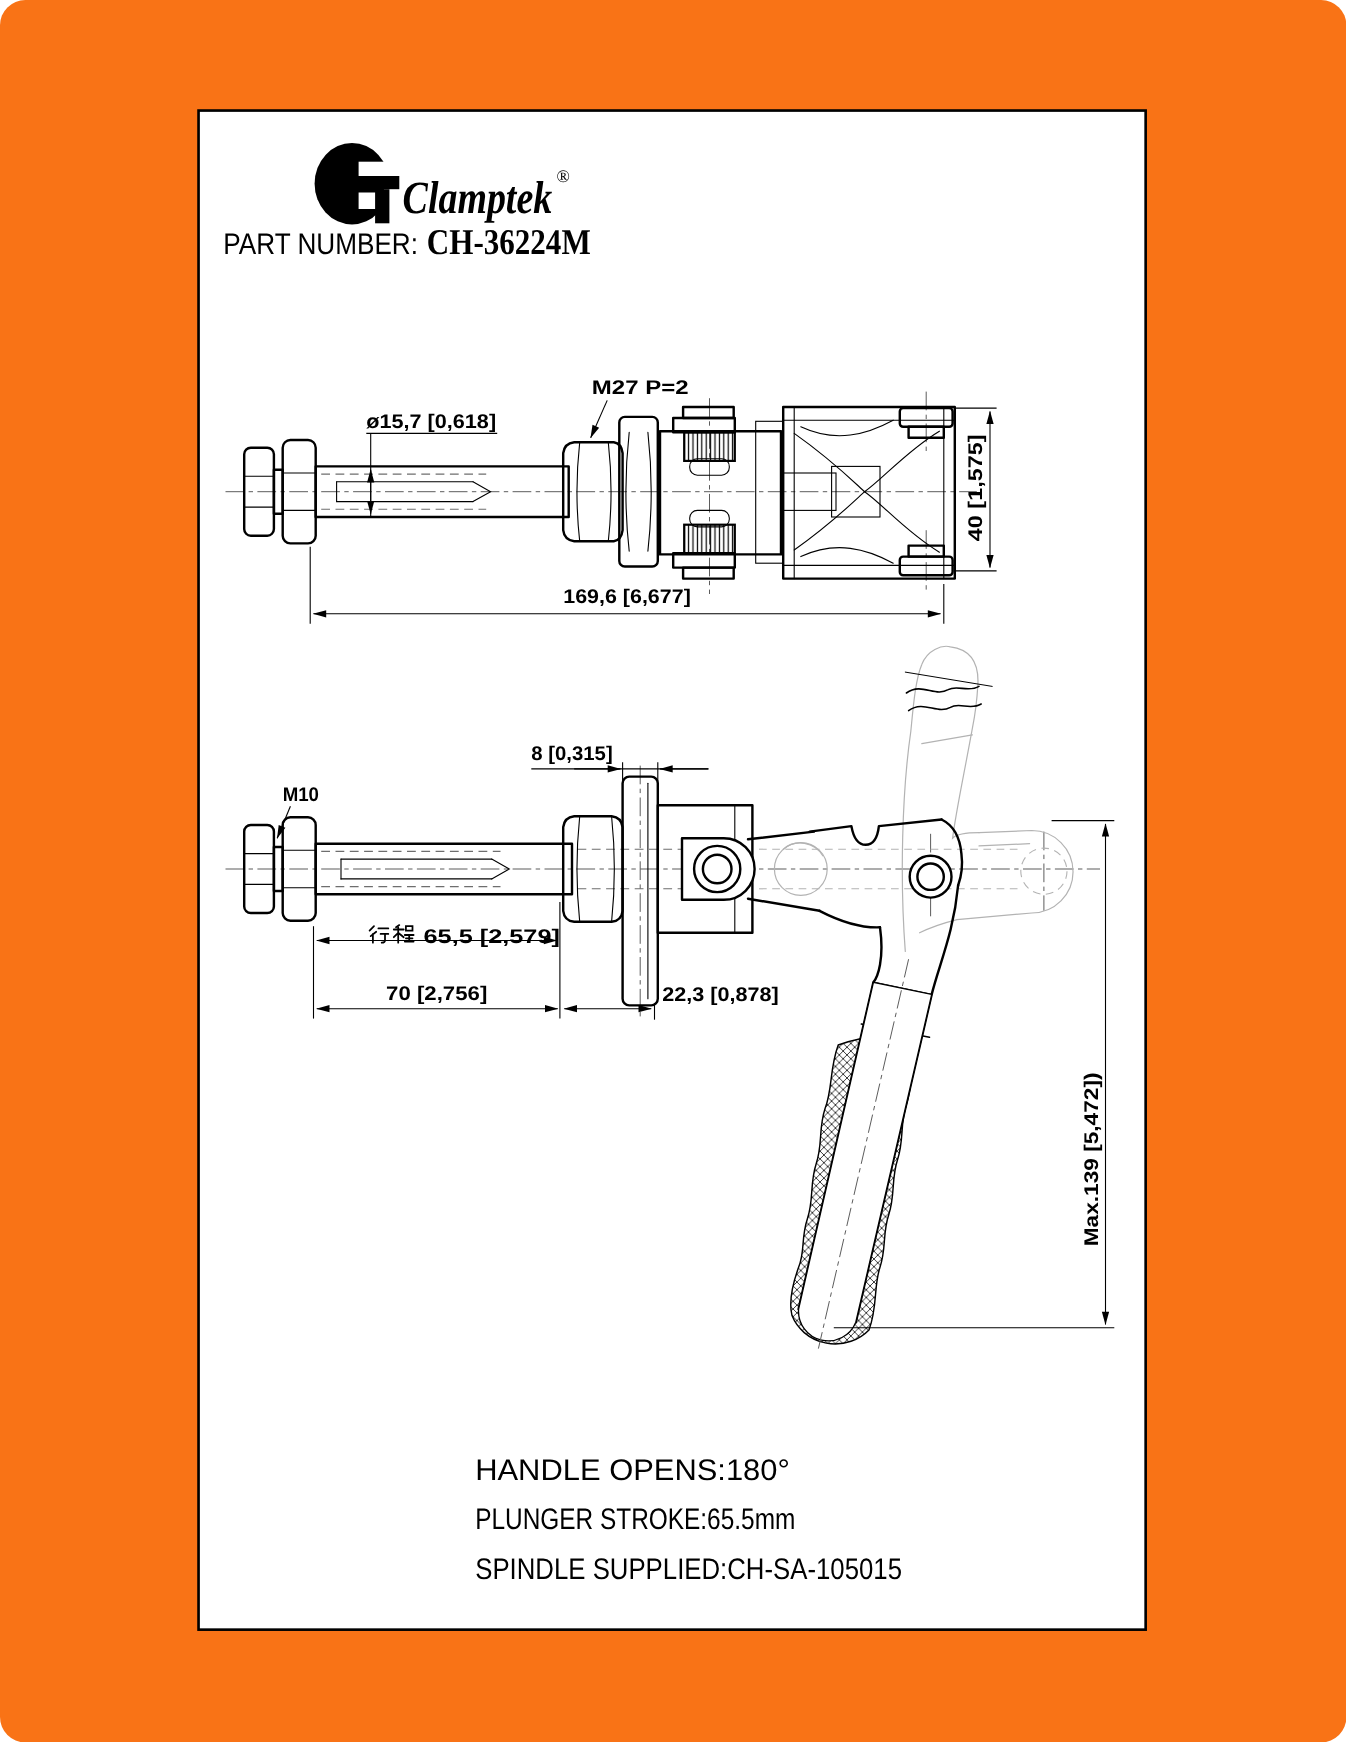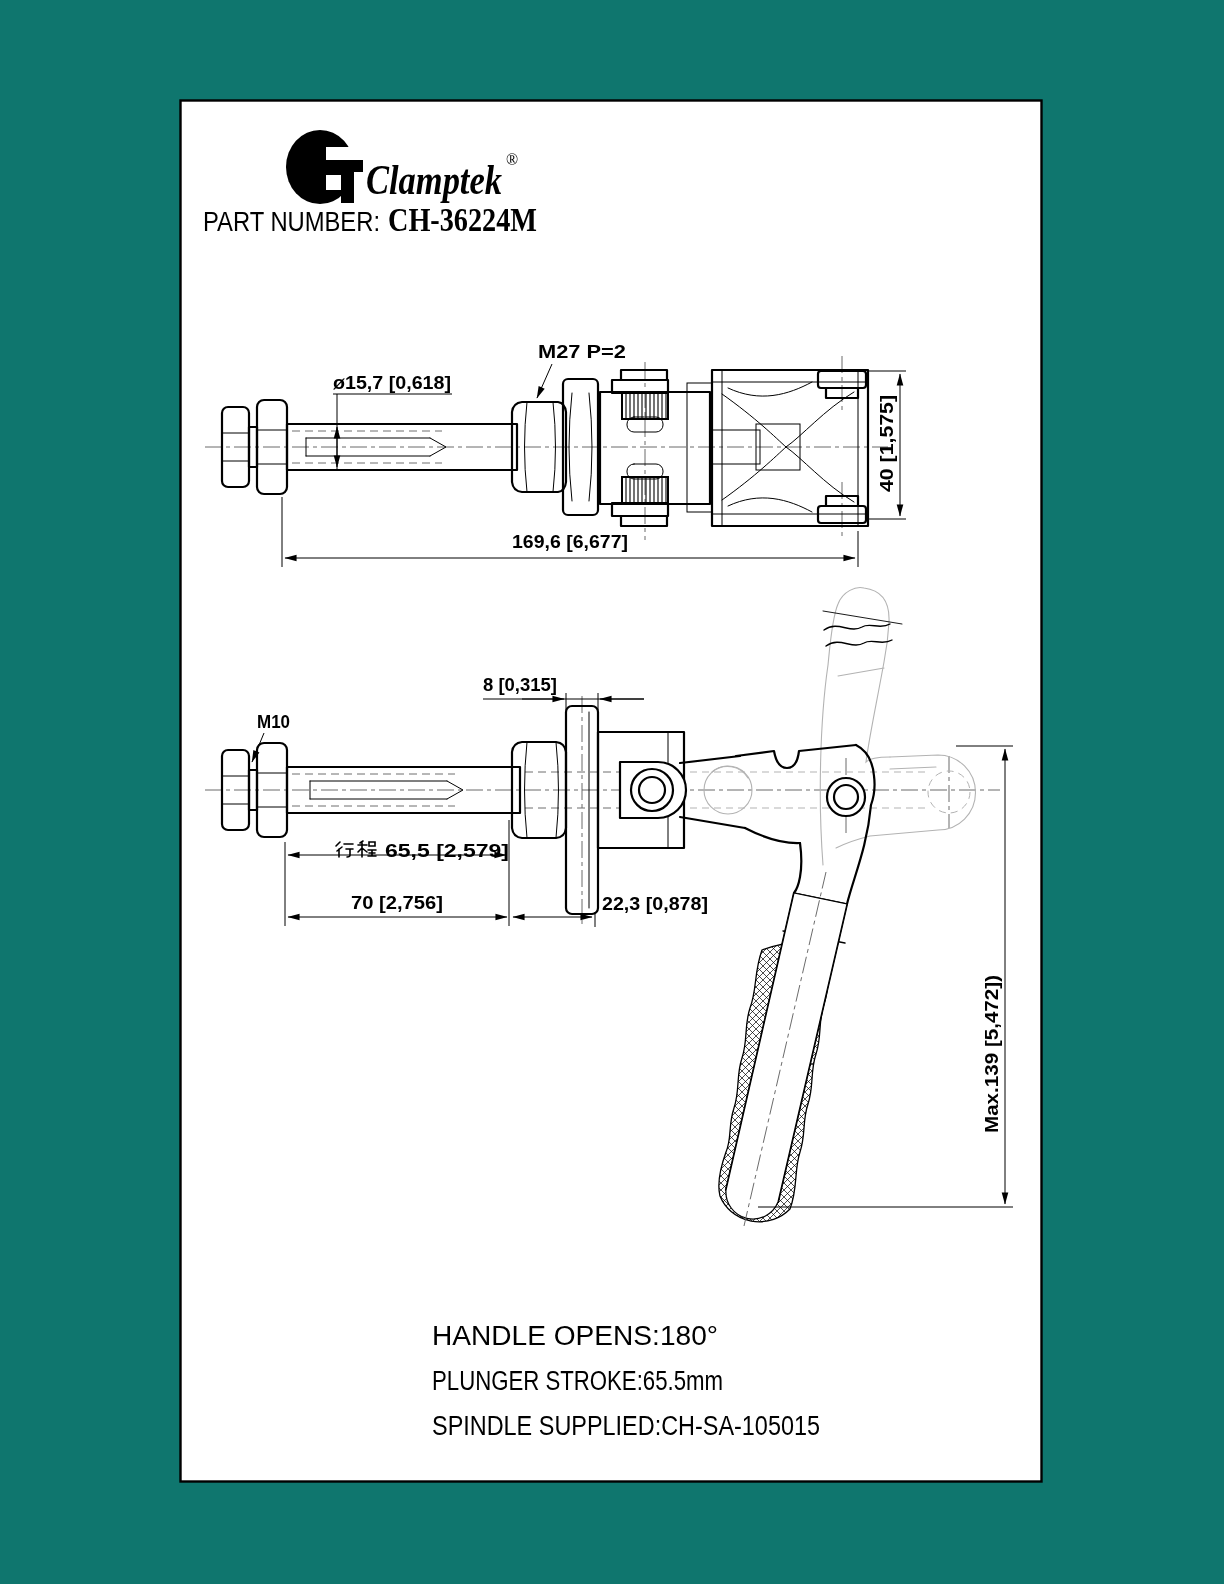--- a/index.html
+++ b/index.html
@@ -1,17 +1,17 @@
 <!DOCTYPE html>
 <html><head>
 <meta charset="utf-8">
 <style>
   html,body{margin:0;padding:0;background:#fff;}
-  .page{position:relative;width:1224px;height:1584px;background:#0f766e;overflow:hidden;
-        font-family:"Liberation Sans",sans-serif;}
+  .page{position:relative;width:1224px;height:1584px;background:#f97316;overflow:hidden;
+        font-family:"Liberation Sans",sans-serif;border-radius:23px;}
   svg{position:absolute;left:0;top:0;}
   
   .b  {fill:none;stroke:#000;stroke-width:2.2;stroke-linejoin:round;stroke-linecap:round;}
   .bf {fill:#fff;stroke:#000;stroke-width:2.2;stroke-linejoin:round;}
   .t  {fill:none;stroke:#000;stroke-width:1;stroke-linecap:round;}
   .m  {fill:none;stroke:#000;stroke-width:1.4;stroke-linecap:round;}
   .dg {fill:none;stroke:#6e6e6e;stroke-width:1;stroke-dasharray:8 5;}
   .cl {fill:none;stroke:#5a5a5a;stroke-width:0.9;stroke-dasharray:17 4 4 4;}
   .g  {fill:none;stroke:#b3b3b3;stroke-width:1.1;stroke-linecap:round;}
   .gd {fill:none;stroke:#b3b3b3;stroke-width:1;stroke-dasharray:7 5;}

